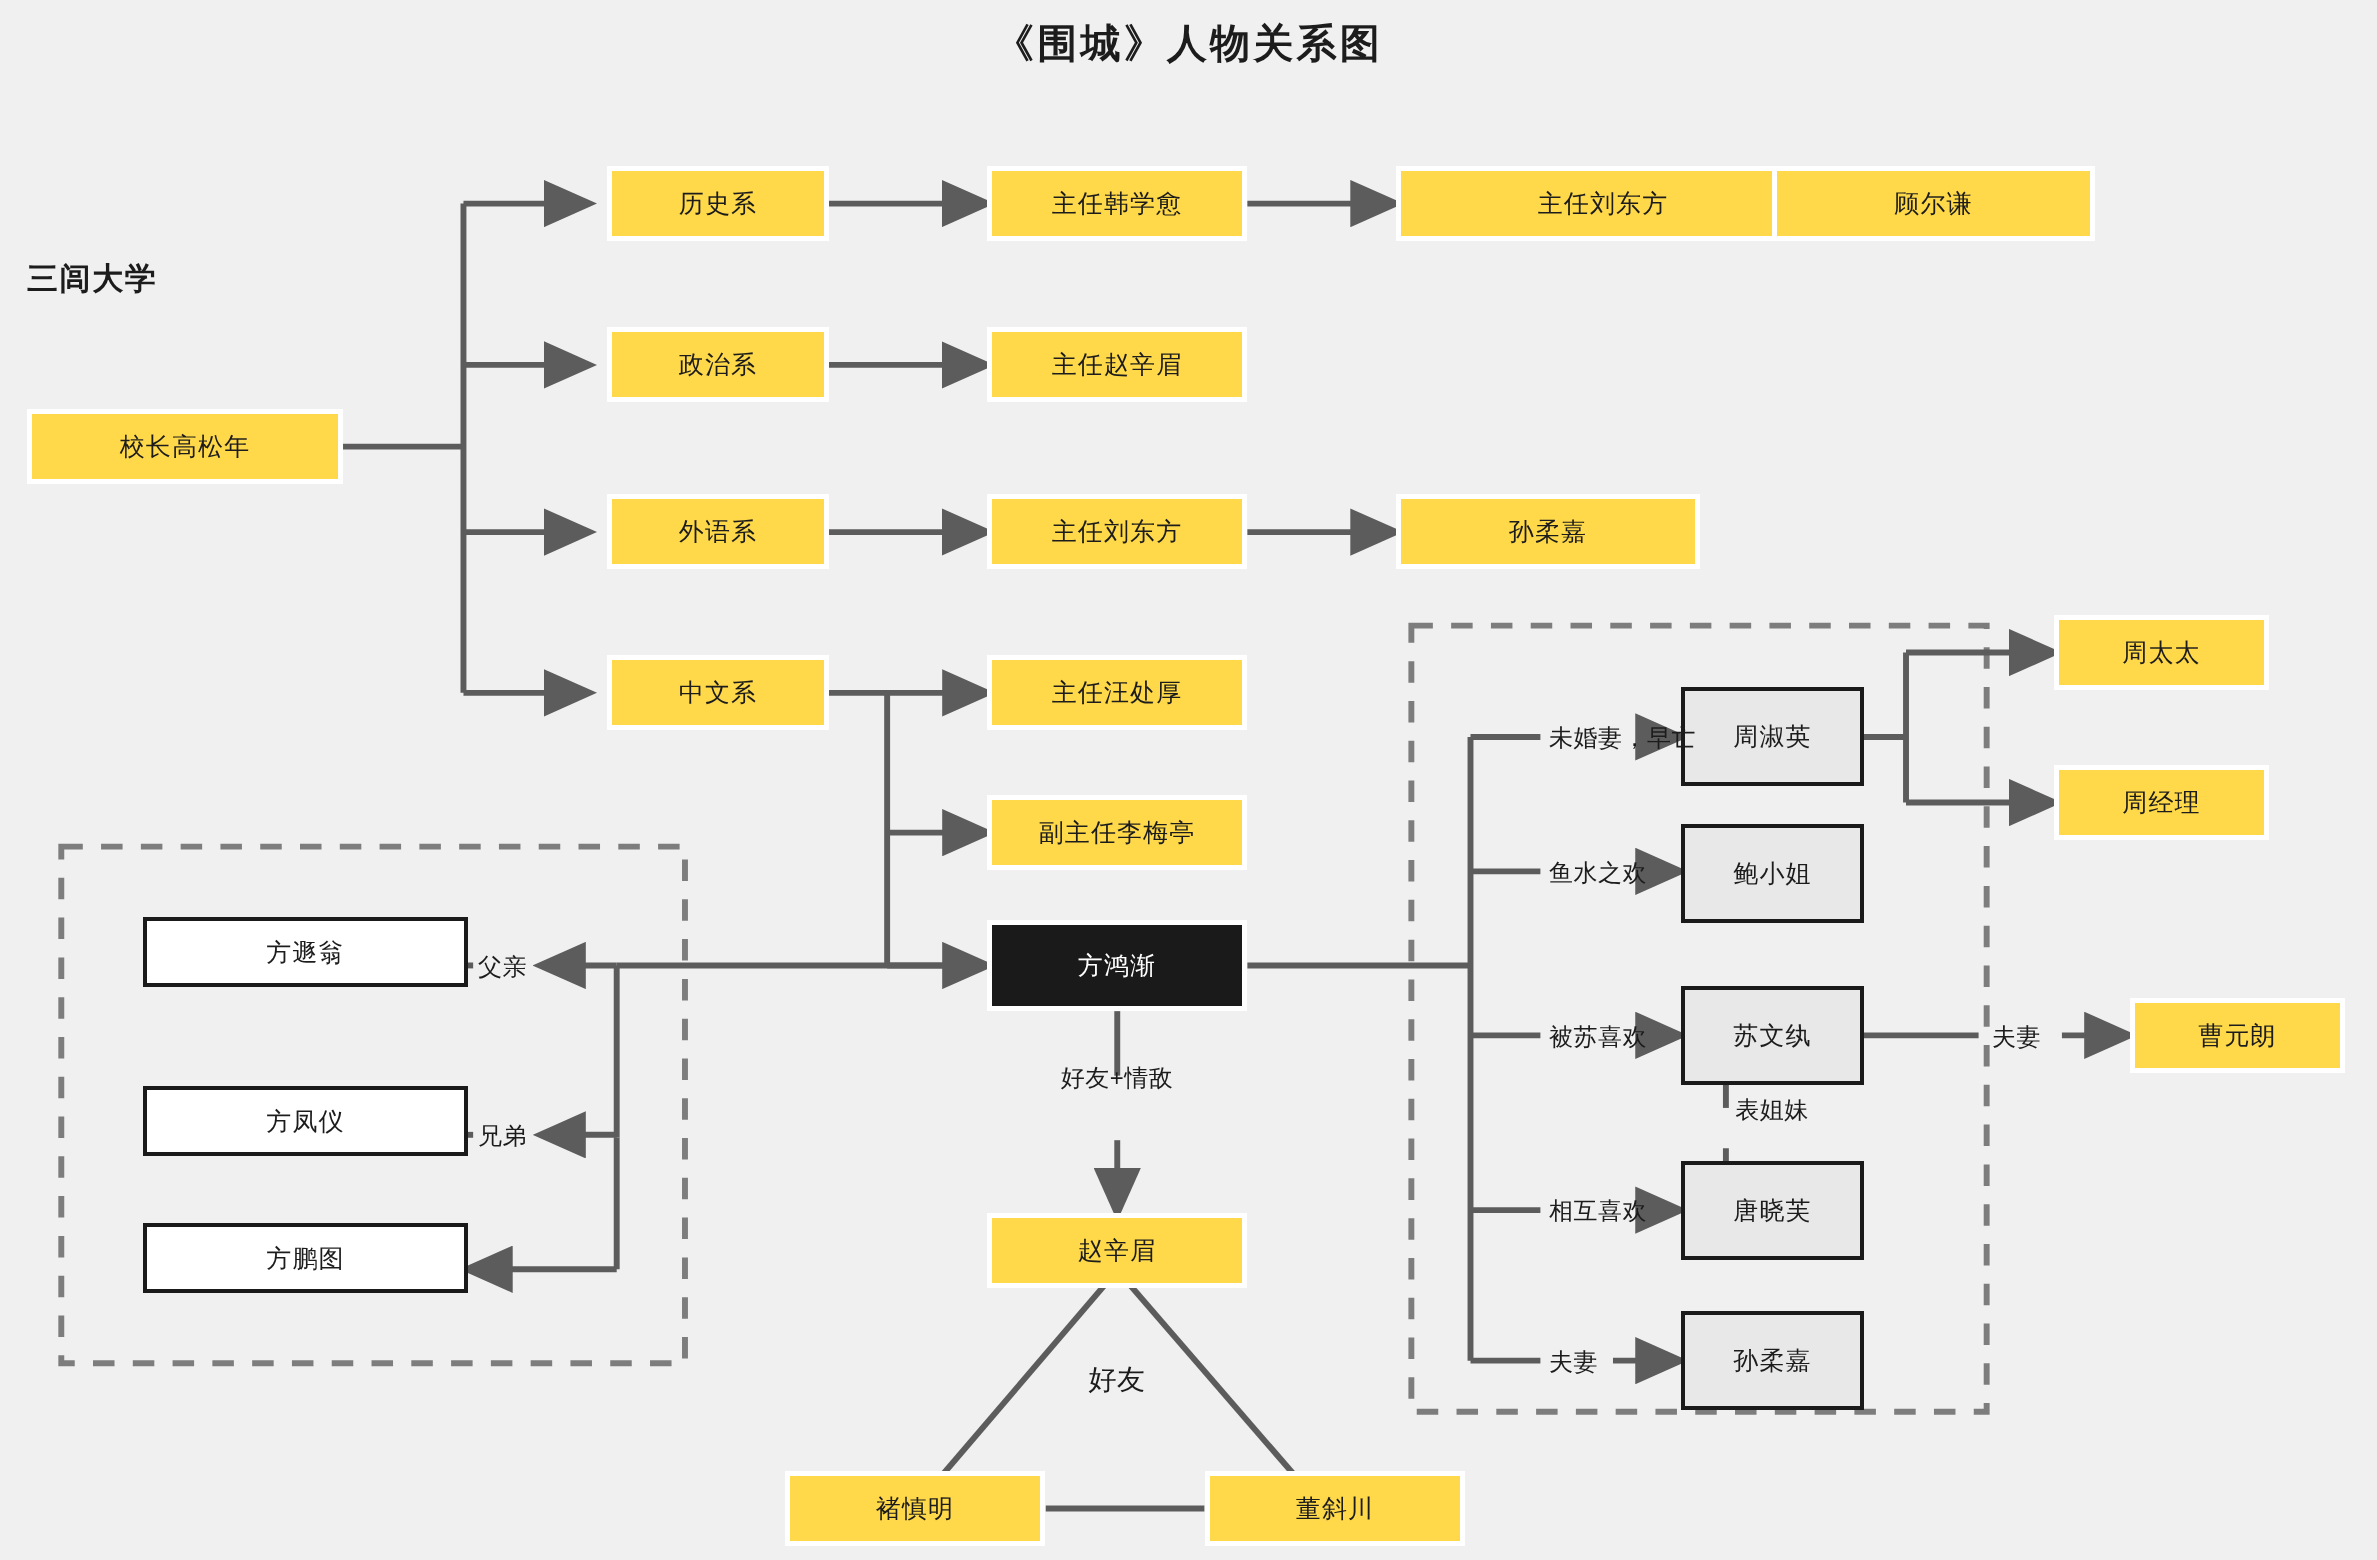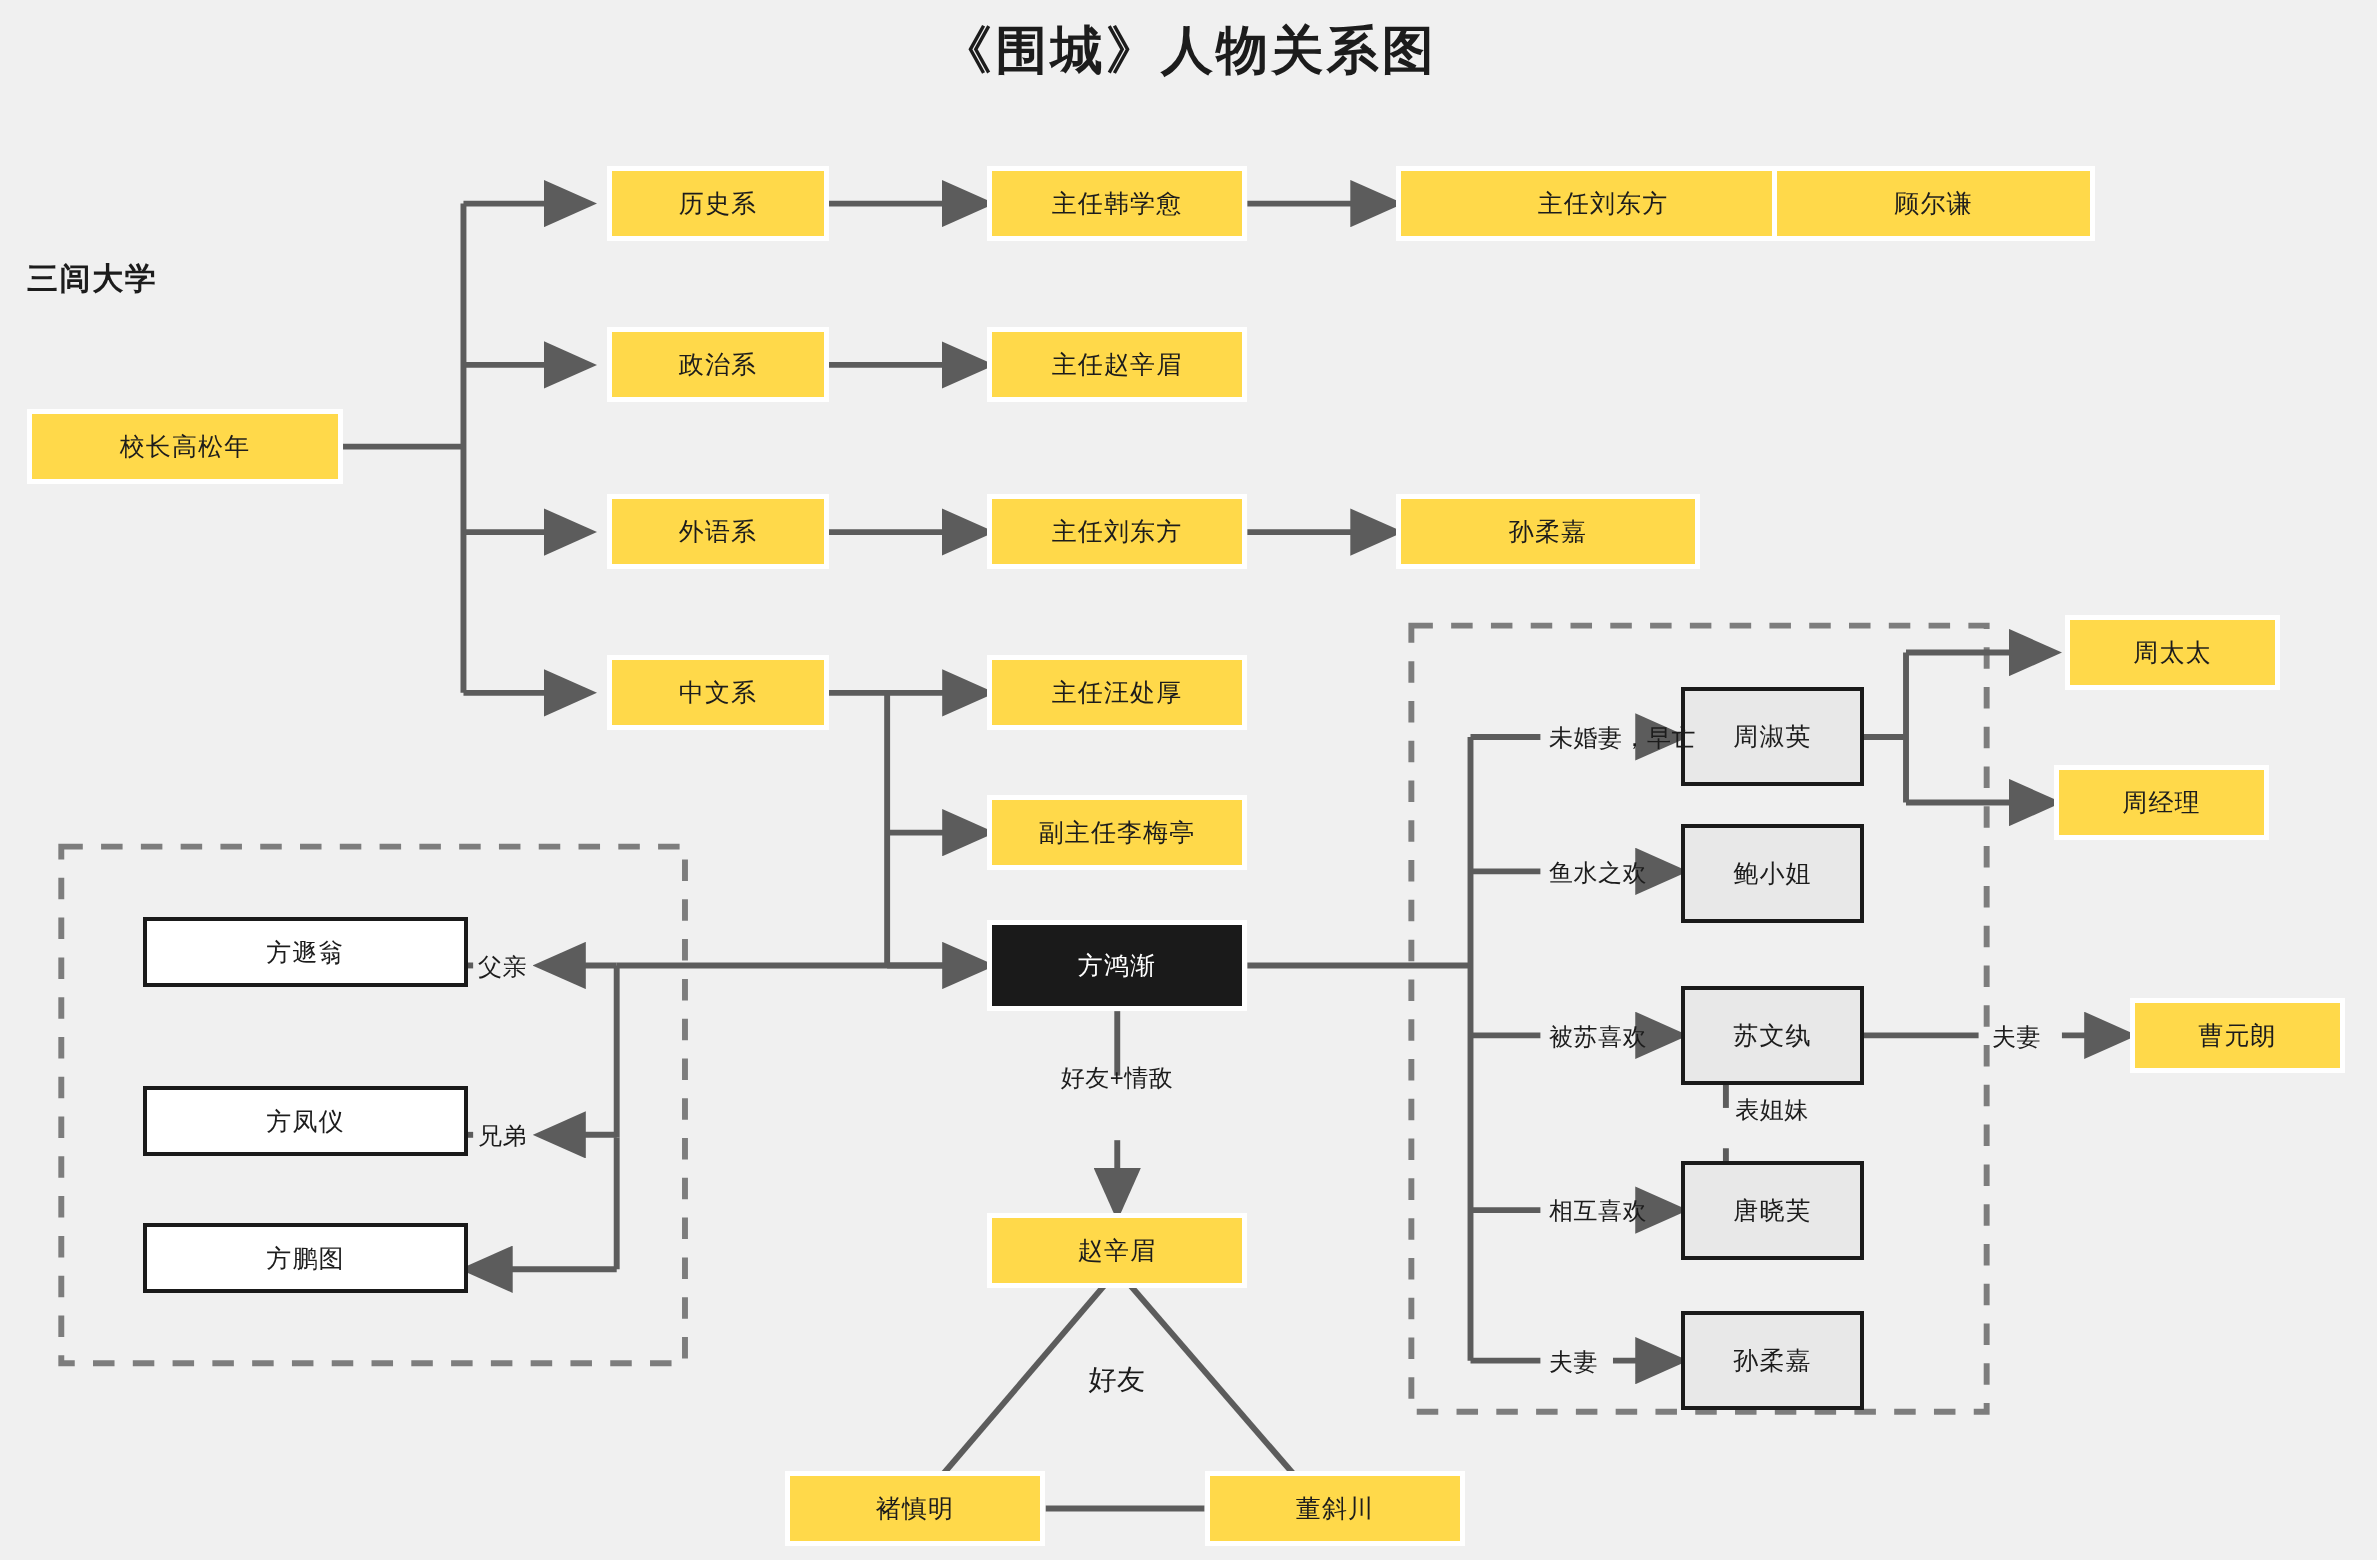--- a/index.html
+++ b/index.html
@@ -54,21 +54,21 @@
     font-size:31px;
     font-weight:bold;
     color:#1c1c1c;
     letter-spacing:1.6px;
     z-index:6;
   }
   #page-title{
     position:absolute;
     left:0;top:16px;width:2377px;
     text-align:center;
-    font-size:52px;
+    font-size:40px;
     font-weight:bold;
     color:#1c1c1c;
     letter-spacing:3.2px;
     z-index:6;
   }
 </style>
 </head>
 <body>
 
 <div id="stage">
@@ -182,21 +182,21 @@
   <div class="node plainwhite" style="left:143px;top:917px;width:325px;height:70px;">方遯翁</div>
   <div class="node plainwhite" style="left:143px;top:1086px;width:325px;height:70px;">方凤仪</div>
   <div class="node plainwhite" style="left:143px;top:1223px;width:325px;height:70px;">方鹏图</div>
 
   <div class="node grey" style="left:1681px;top:687px;width:183px;height:99px;">周淑英</div>
   <div class="node grey" style="left:1681px;top:824px;width:183px;height:99px;">鲍小姐</div>
   <div class="node grey" style="left:1681px;top:986px;width:183px;height:99px;">苏文纨</div>
   <div class="node grey" style="left:1681px;top:1161px;width:183px;height:99px;">唐晓芙</div>
   <div class="node grey" style="left:1681px;top:1311px;width:183px;height:99px;">孙柔嘉</div>
 
-  <div class="node yellow" style="left:2054px;top:615px;width:215px;height:75px;margin-left:11px;">周太太</div>
+  <div class="node yellow" style="left:2054px;top:615px;width:215px;height:75px;">周太太</div>
   <div class="node yellow" style="left:2054px;top:765px;width:215px;height:75px;">周经理</div>
   <div class="node yellow" style="left:2130px;top:998px;width:215px;height:75px;">曹元朗</div>
 
   <div class="edge-label" style="left:527px;top:951px;transform:translateX(-100%);">父亲</div>
   <div class="edge-label" style="left:527px;top:1120px;transform:translateX(-100%);">兄弟</div>
 
   <div class="edge-label" style="left:1117px;top:1062px;transform:translateX(-50%);">好友+情敌</div>
   <div class="edge-label" style="left:1117px;top:1361px;transform:translateX(-50%);font-size:28px;">好友</div>
 
   <div class="edge-label" style="left:1549px;top:722px;">未婚妻，早亡</div>

